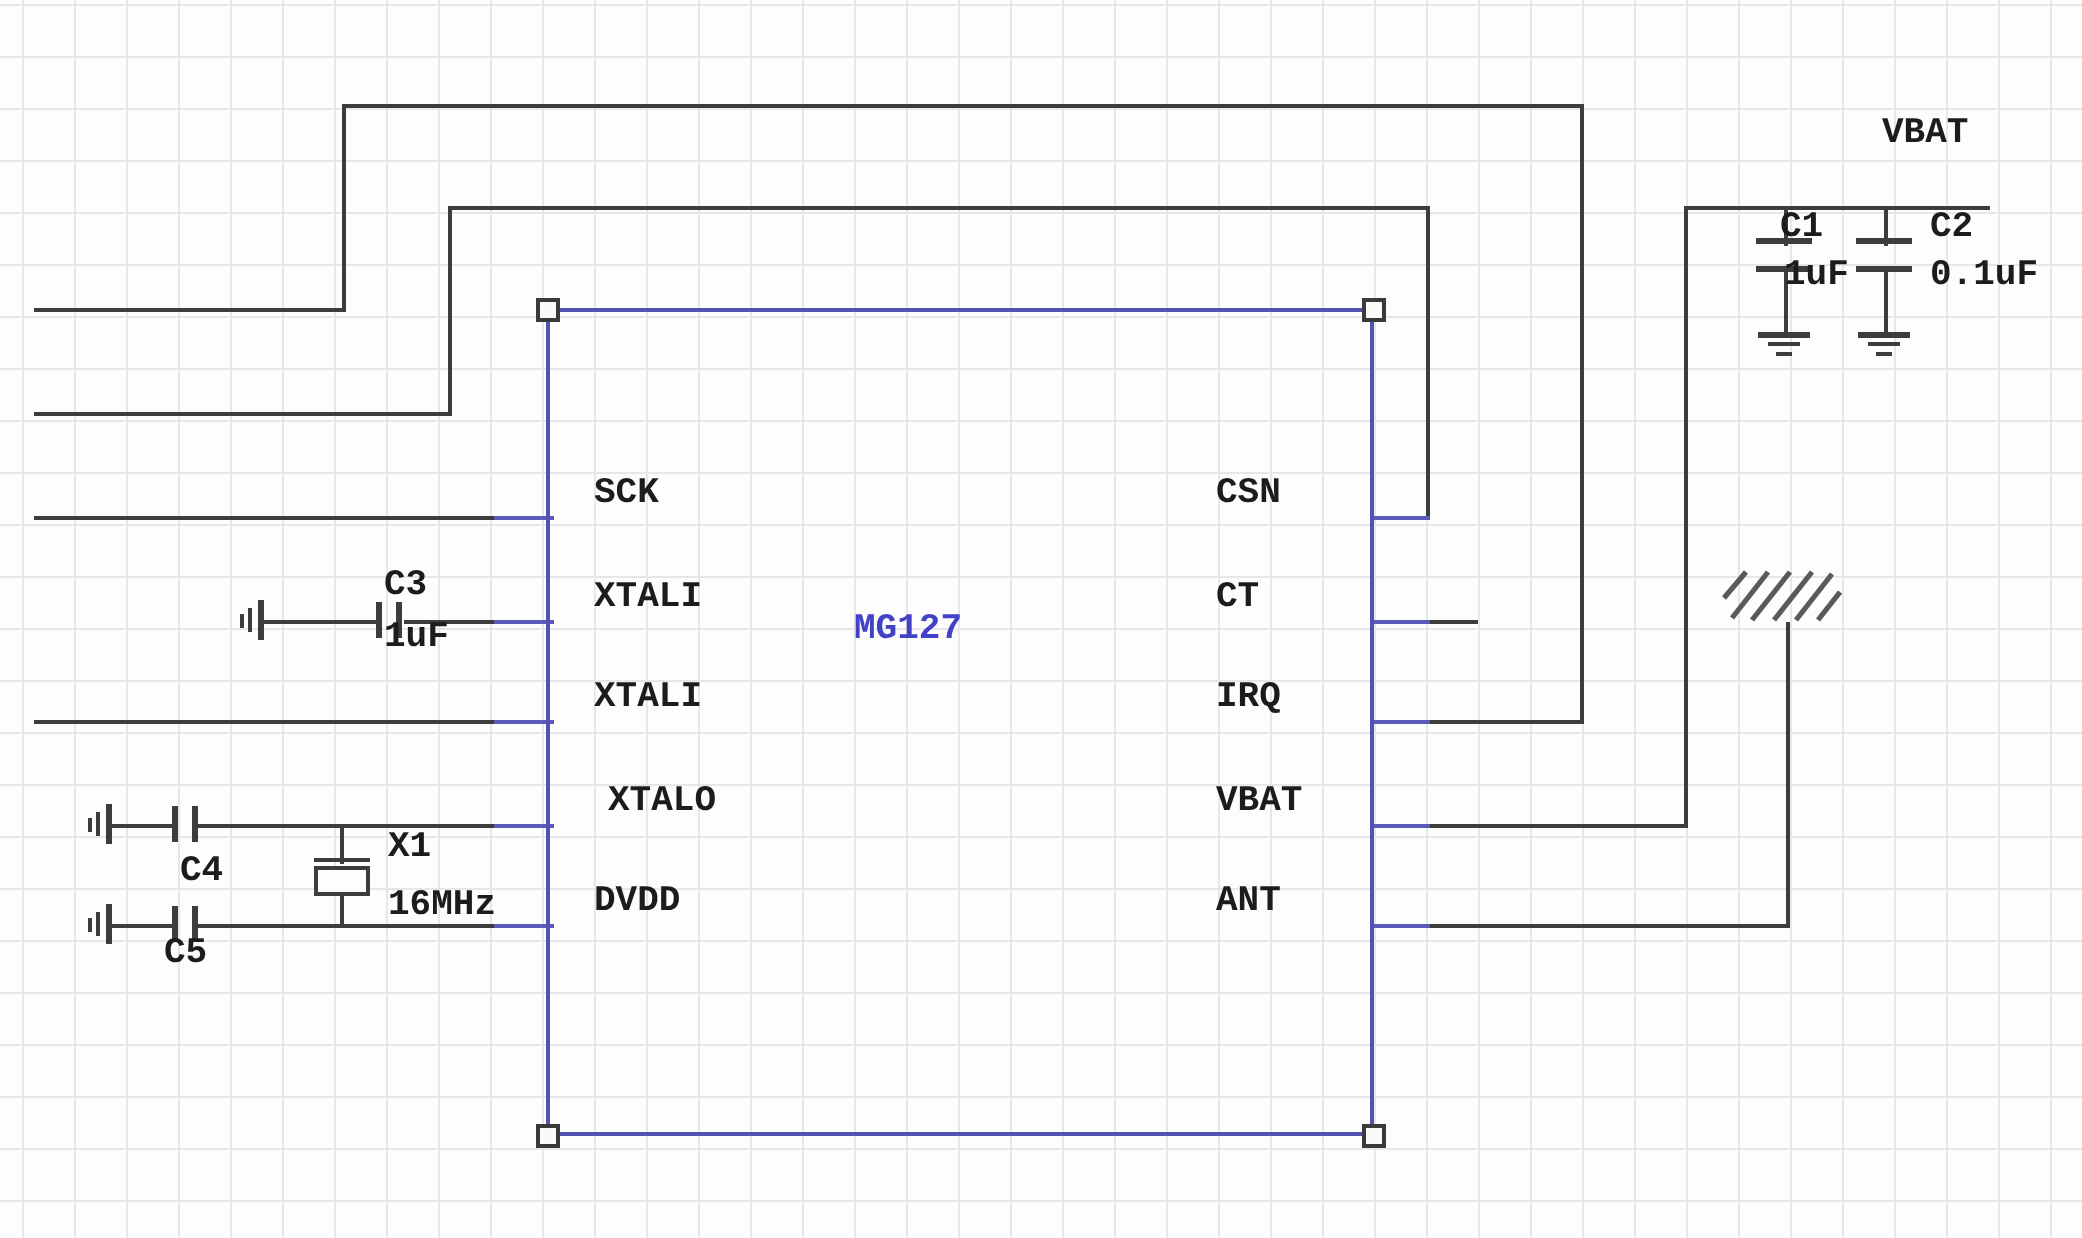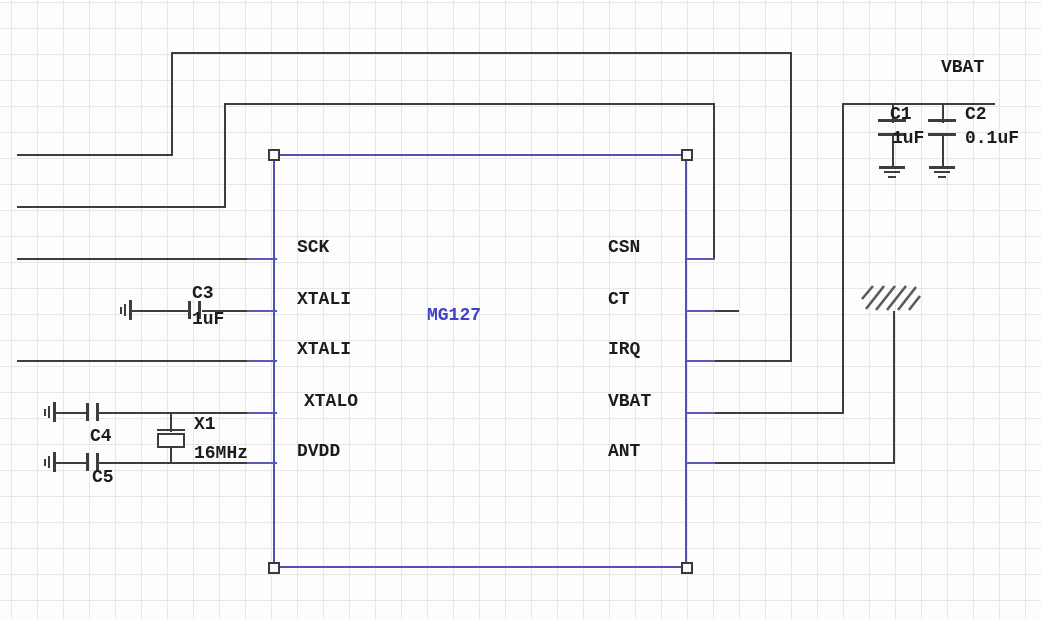--- a/index.html
+++ b/index.html
@@ -157,21 +157,21 @@
 
   <div class="part" style="left:44px;top:452px;width:12px;height:20px;">
     <div class="shape" style="left:9px;top:0;width:3px;height:20px;"></div>
     <div class="shape" style="left:4px;top:4px;width:2px;height:12px;"></div>
     <div class="shape" style="left:0;top:7px;width:2px;height:7px;"></div>
   </div>
   <div class="part" style="left:86px;top:453px;width:13px;height:18px;">
     <div class="shape" style="left:0;top:0;width:3px;height:18px;"></div>
     <div class="shape" style="left:10px;top:0;width:3px;height:18px;"></div>
   </div>
-  <div class="lbl" style="left:92px;top:465px;">C5</div>
+  <div class="lbl" style="left:82px;top:465px;">C5</div>
 
   <div class="part" style="left:157px;top:429px;width:28px;height:19px;">
     <div class="shape" style="left:0;top:0;width:28px;height:2px;"></div>
     <div id="crystal-body"></div>
   </div>
   <div class="lbl" style="left:194px;top:412px;">X1</div>
   <div class="lbl" style="left:194px;top:441px;">16MHz</div>
 
   <div class="part" style="left:861px;top:283px;width:60px;height:29px;">
     <svg width="60" height="29" viewBox="0 0 60 29">

